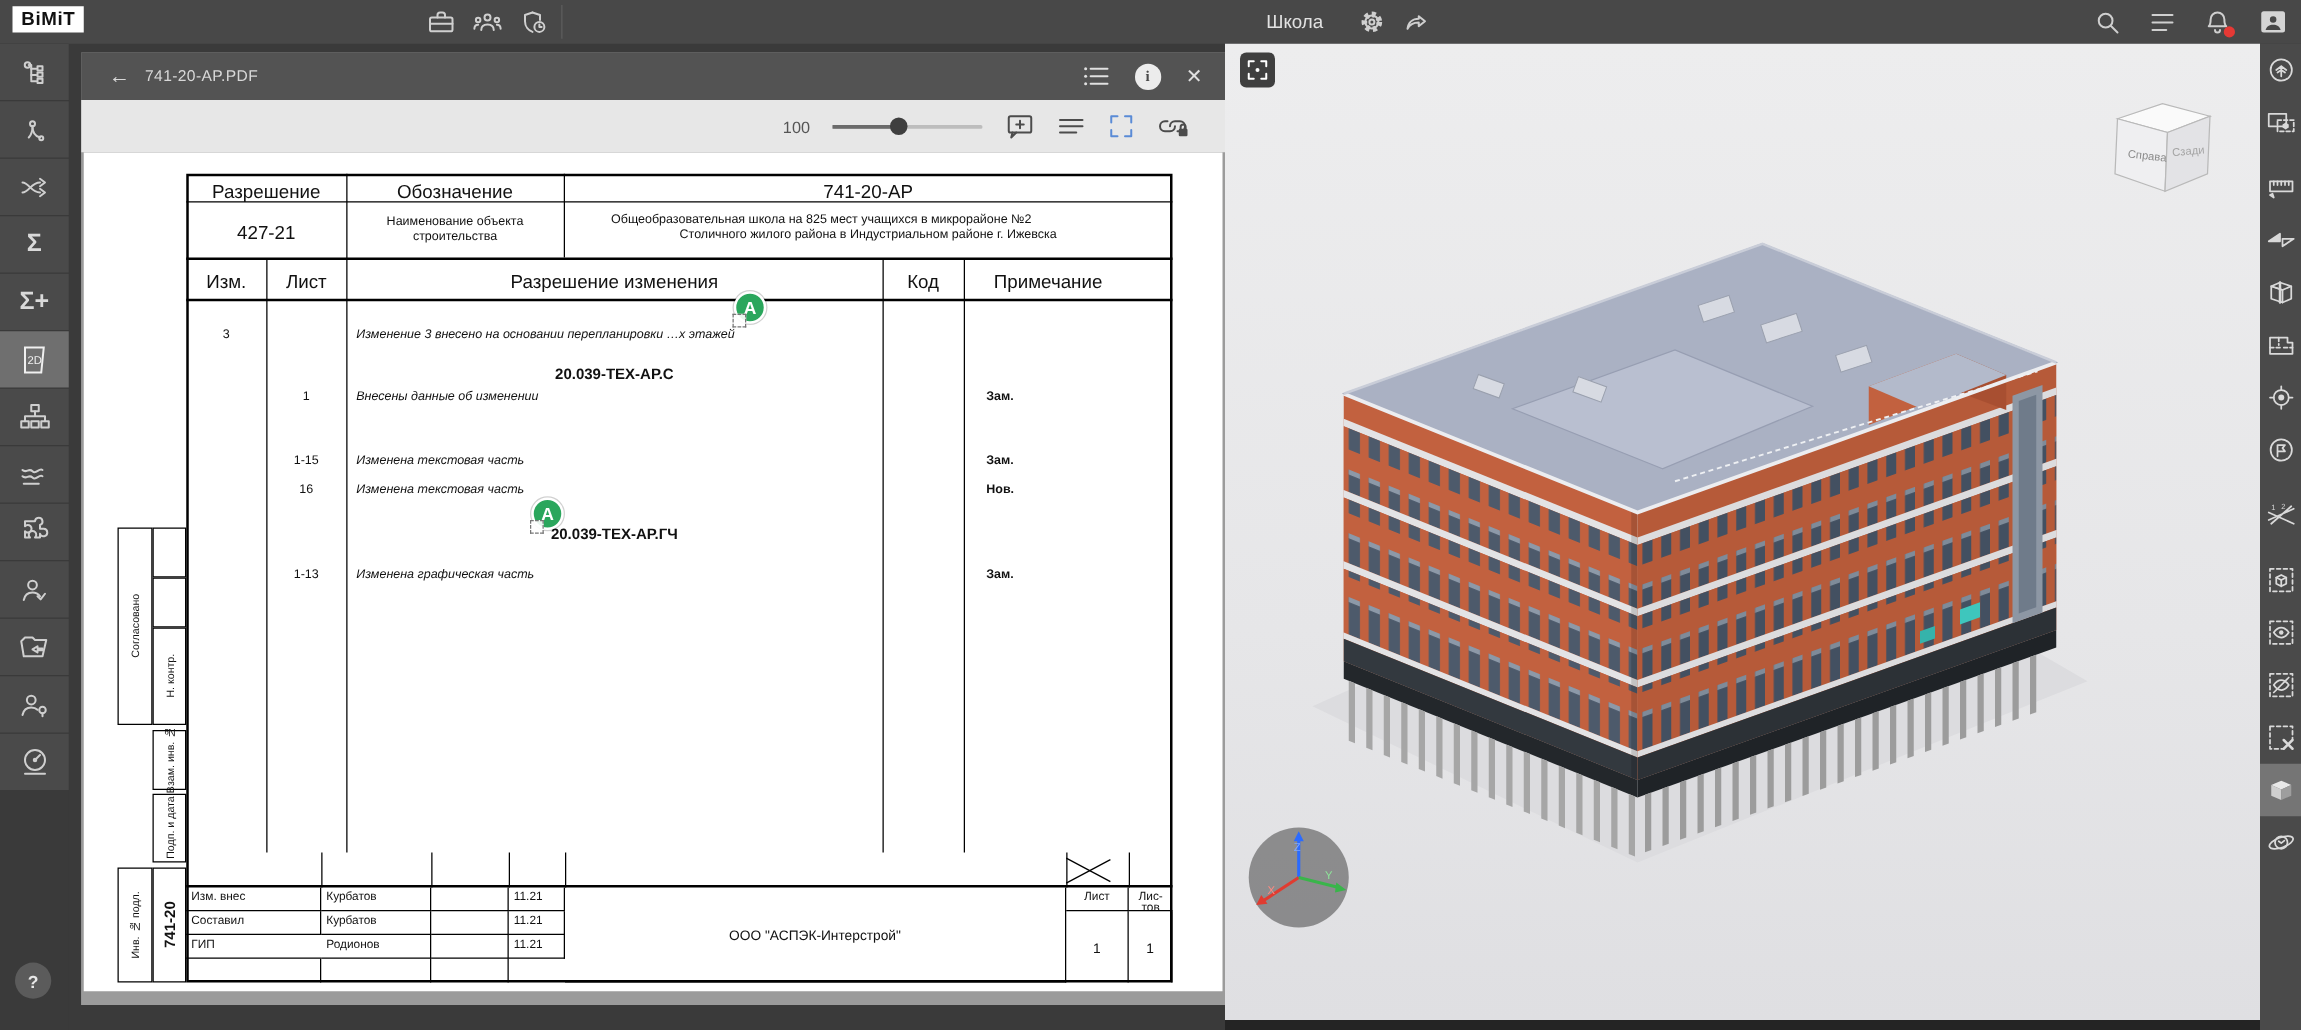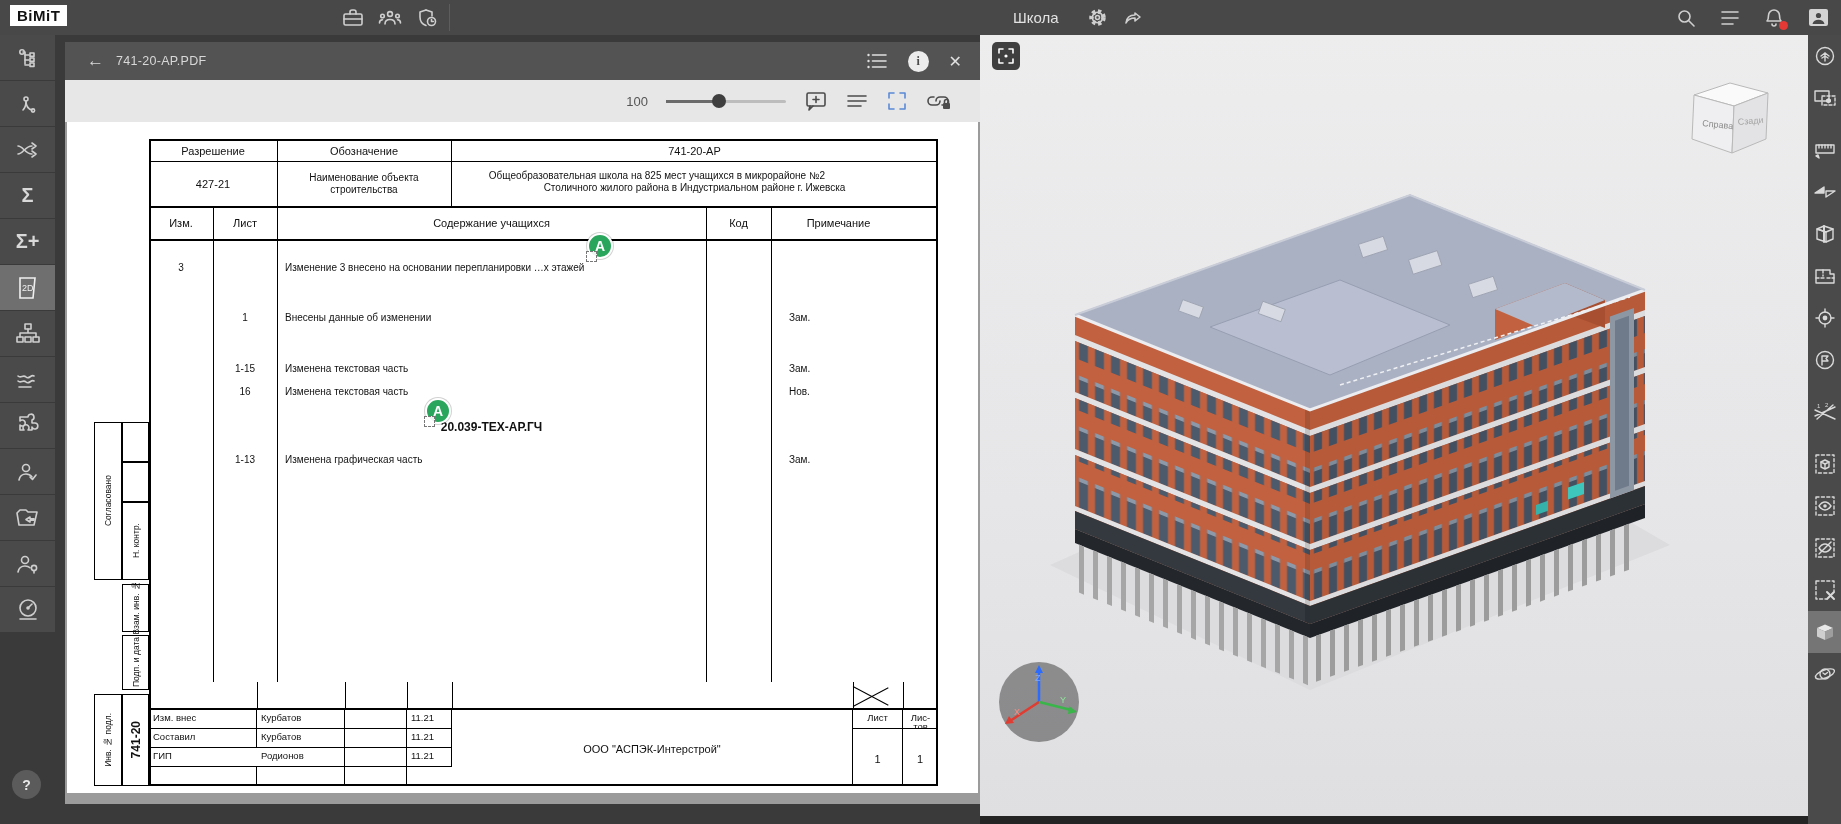--- a/index.html
+++ b/index.html
@@ -55,29 +55,29 @@
   .slider .fill { position:absolute; left:0; top:0; height:3px; width:52px; background:#6b6b6b; }
   .slider .thumb { position:absolute; left:46px; top:-6px; width:14px; height:14px; border-radius:50%; background:#3f3f3f; }
   .pdf-toolbar svg.ic { stroke:#4c4c4c; }
   .pdf-toolbar svg.blue { stroke:#5a8bd6; }
 
   .pdf-doc { position:absolute; left:0; top:80px; width:915px; height:682px; background:#9b9b9b; }
   .page { position:absolute; left:2px; top:0; width:911px; height:671px; background:#ffffff;
           color:#111; }
   .ln { position:absolute; background:#000; }
   .frame { position:absolute; left:82px; top:17px; width:789px; height:647px; border:2px solid #000; }
-  .cell-txt { position:absolute; text-align:center; font-size:11px; color:#111; }
+  .cell-txt { position:absolute; text-align:center; font-size:15px; color:#111; }
   .desc { font-size:10px; line-height:12px; }
 
   .change-rows { position:absolute; left:82px; top:118px; width:789px; height:442px; }
   .chrow { position:absolute; left:0; width:100%; height:14px; font-size:10px; color:#111; }
   .ch-izm   { position:absolute; left:0;    width:64px; text-align:center; }
   .ch-sheet { position:absolute; left:64px; width:64px; text-align:center; }
-  .ch-text  { position:absolute; left:136px; }
-  .ch-note  { position:absolute; left:640px; }
+  .ch-text  { position:absolute; left:136px;font-style:italic; }
+  .ch-note  { position:absolute; left:640px;font-weight:bold; }
   .ch-head  { position:absolute; left:128px; width:429px; text-align:center; font-weight:bold; font-size:12px; }
 
   .marker { position:absolute; width:26px; height:26px; border-radius:50%; background:#2aa65c;
             border:2px solid #fff; box-shadow:0 0 0 1px rgba(0,0,0,.18);
             color:#fff; font-weight:bold; font-size:14px; display:flex; align-items:center; justify-content:center;
             cursor:pointer; }
   .marker::after { content:""; position:absolute; left:-3px; bottom:-5px; width:9px; height:9px;
             background:rgba(255,255,255,.9); border:1px dashed #777; }
 
   .vlabel { position:absolute; border:1px solid #000; display:flex; align-items:center; justify-content:center; }
@@ -358,30 +358,33 @@
         <div class="cell-txt" style="left:210px;top:23px;width:174px">Обозначение</div>
         <div class="cell-txt" style="left:384px;top:23px;width:487px">741-20-АР</div>
 
         <div class="cell-txt" style="left:82px;top:56px;width:128px">427-21</div>
         <div class="cell-txt desc" style="left:212px;top:50px;width:170px">Наименование объекта строительства</div>
         <div class="cell-txt desc" style="left:386px;top:48px;width:408px">Общеобразовательная школа на 825 мест учащихся в микрорайоне №2</div>
         <div class="cell-txt desc" style="left:386px;top:60px;width:483px">Столичного жилого района в Индустриальном районе г. Ижевска</div>
 
         <div class="cell-txt" style="left:82px;top:95px;width:64px">Изм.</div>
         <div class="cell-txt" style="left:146px;top:95px;width:64px">Лист</div>
-        <div class="cell-txt" style="left:210px;top:95px;width:429px">Содержание учащихся</div>
+        <div class="cell-txt" style="left:210px;top:95px;width:429px">Разрешение изменения</div>
         <div class="cell-txt" style="left:639px;top:95px;width:65px">Код</div>
         <div class="cell-txt" style="left:704px;top:95px;width:135px">Примечание</div>
 
         <div class="change-rows">
             <div class="chrow" style="top: 22px;">
               <span class="ch-izm">3</span>
               <span class="ch-sheet"></span>
               <span class="ch-text">Изменение 3 внесено на основании перепланировки …х этажей</span>
               <span class="ch-note"></span>
+            </div>
+            <div class="chrow" style="top: 52px;">
+              <span class="ch-head">20.039-ТЕХ-АР.С</span>
             </div>
             <div class="chrow" style="top: 72px;">
               <span class="ch-izm"></span>
               <span class="ch-sheet">1</span>
               <span class="ch-text">Внесены данные об изменении</span>
               <span class="ch-note">Зам.</span>
             </div>
             <div class="chrow" style="top: 123px;">
               <span class="ch-izm"></span>
               <span class="ch-sheet">1-15</span>

